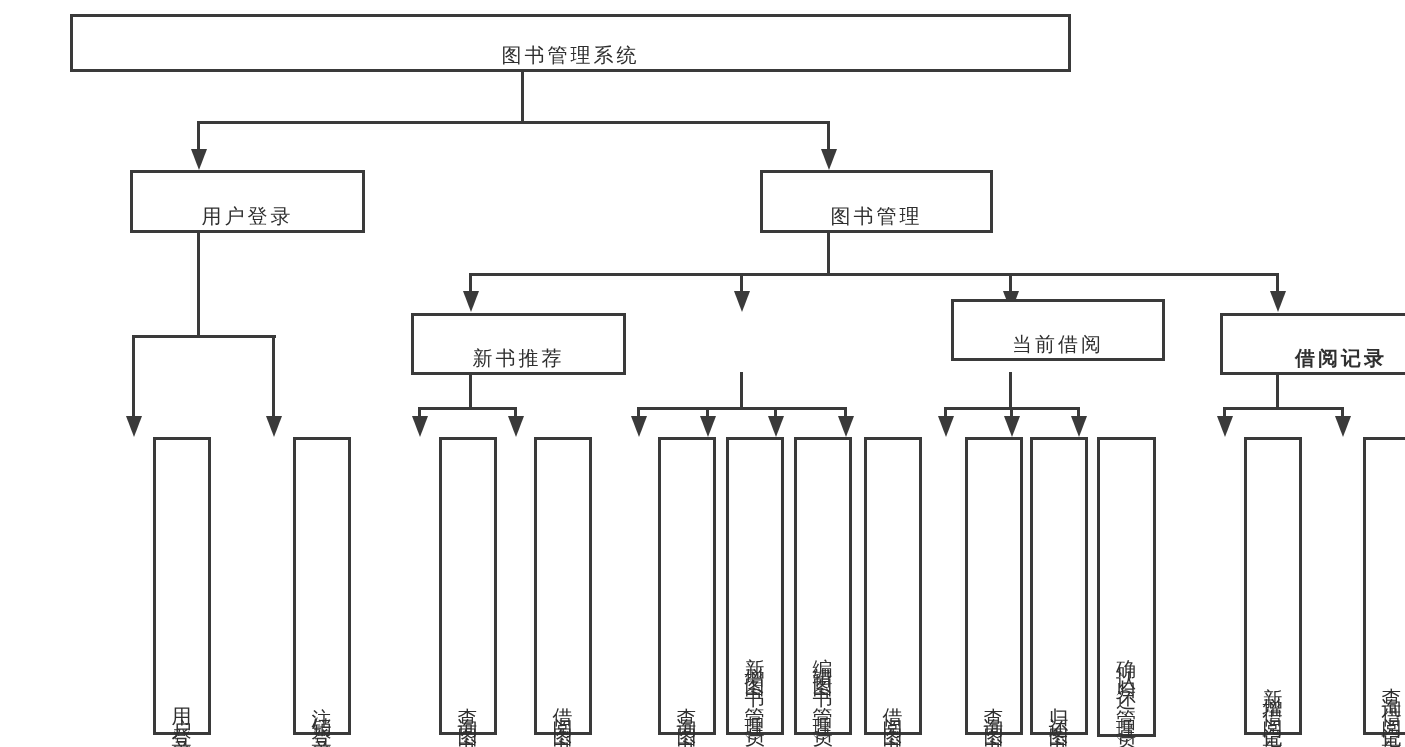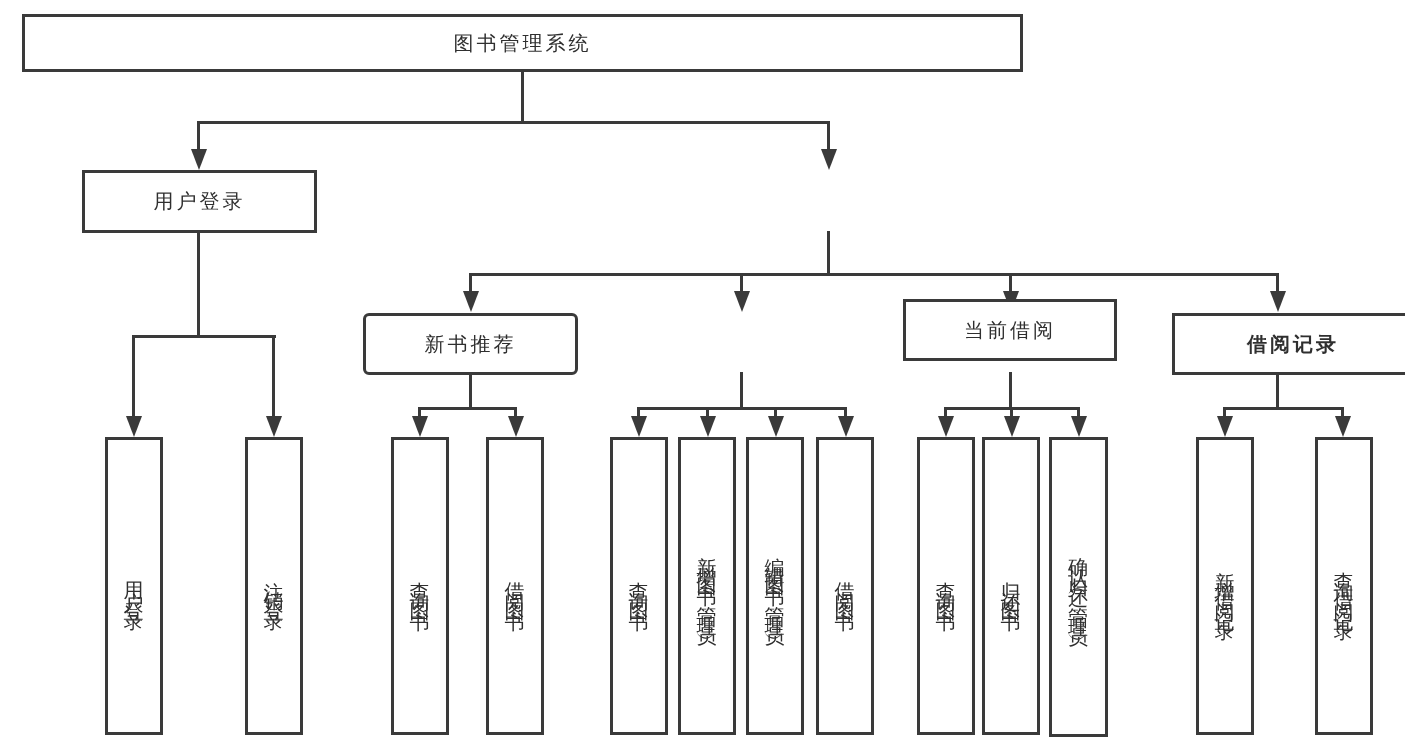--- a/index.html
+++ b/index.html
@@ -29,26 +29,27 @@
     border-left: 8px solid transparent;
     border-right: 8px solid transparent;
     border-top: 21px solid var(--line);
   }
   
   .node {
     position: absolute;
     background: var(--bg);
     border: 3px solid var(--line);
     display: flex;
-    align-items: center;
+    align-items: flex-end;
     justify-content: center;
     color: var(--text);
     font-size: 20px;
     letter-spacing: 3px;
     white-space: nowrap;
+    margin-left: 48px;
   }
   .node.leaf span {
     writing-mode: vertical-rl;
     text-orientation: mixed;
     letter-spacing: 10px;
     line-height: 1;
     font-size: 20px;
   }
   .watermark {
     position: absolute;
@@ -126,22 +127,25 @@
   <div class="head" style="left:1335px; top:416px;"></div>
 
   <div class="node" style="left:22px; top:14px; width:1001px; height:58px;">
     <span>图书管理系统</span>
   </div>
 
   <div class="node" style="left:82px; top:170px; width:235px; height:63px;">
     <span>用户登录</span>
   </div>
 
-
-  <div class="node" style="left:363px; top:313px; width:215px; height:62px;border-radius:6px;">
+  <div class="node" style="left:712px; top:170px; width:233px; height:63px;">
+    <span>图书管理</span>
+  </div>
+
+  <div class="node" style="left:363px; top:313px; width:215px; height:62px;">
     <span>新书推荐</span>
   </div>
 
 
   <div class="node" style="left:903px; top:299px; width:214px; height:62px;">
     <span>当前借阅</span>
   </div>
 
   <div class="node" style="left:1172px; top:313px; width:242px; height:62px;font-weight:bold;">
     <span>借阅记录</span>

